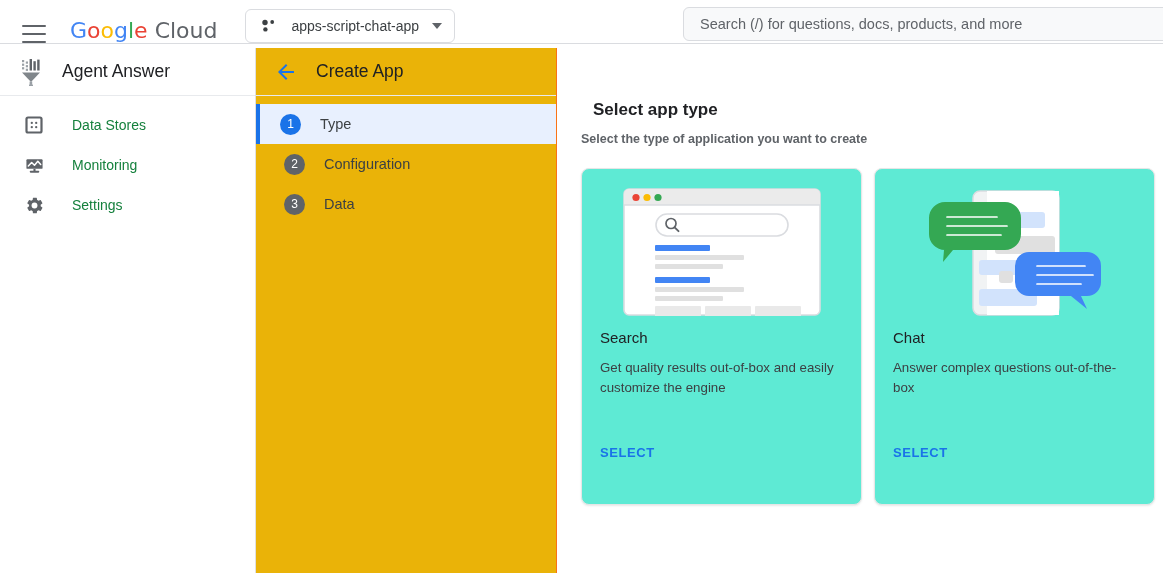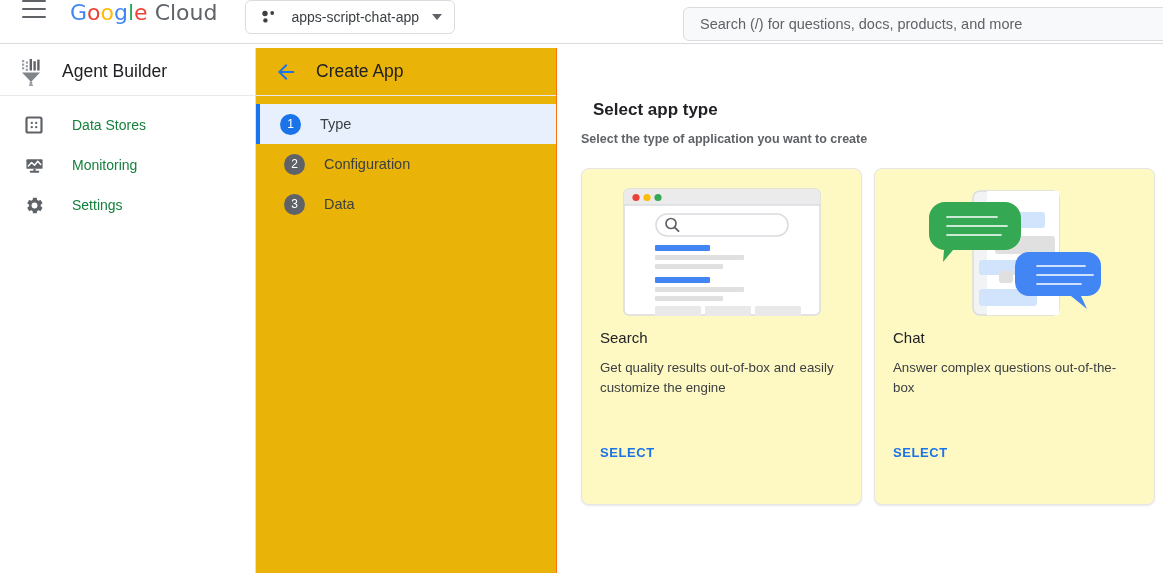--- a/index.html
+++ b/index.html
@@ -11,21 +11,21 @@
     font-family: "Liberation Sans", sans-serif;
     -webkit-font-smoothing: antialiased;
   }
 
   
   .topbar {
     position: absolute; top: 0; left: 0;
     width: 1163px; height: 44px;
     background: #ffffff;
     border-bottom: 1px solid #dadce0;
-    display: flex; align-items: flex-start;
+    display: flex; align-items: flex-end;
   }
   .hamburger {
     width: 24px; height: 18px;
     margin-left: 22px;
     display: flex; flex-direction: column; justify-content: space-between;
     cursor: pointer;
   }
   .hamburger span { display: block; height: 2px; background: #5f6368; border-radius: 1px; }
 
   .gcloud-logo {
@@ -194,21 +194,21 @@
 
   .cards {
     margin-top: 22px;
     display: flex;
     gap: 12px;
   }
   .card {
     width: 281px; height: 337px;
     border: 1px solid #e6e6e6;
     border-radius: 8px;
-    background: #fef9c3;
+    background: #5eead4;
     box-shadow: 0 1px 2px rgba(60,64,67,0.12);
     flex: 0 0 281px;
     position: relative;
     overflow: hidden;
   }
   .card-illus {
     height: 160px;
     display: flex; align-items: center; justify-content: center;
     padding-top: 6px;
   }
@@ -276,21 +276,21 @@
       </g>
       <g fill="#5f6368">
         <rect x="13.6" y="2" width="2.4" height="11.5"></rect>
         <rect x="17.4" y="4.2" width="2.4" height="9.3"></rect>
         <rect x="21.2" y="2.6" width="2.4" height="10.9"></rect>
       </g>
       <path d="M6 15.5 h18 l-9 9.5 z" fill="#80868b"></path>
       <rect x="13.6" y="24.5" width="2.6" height="3.4" fill="#9aa0a6"></rect>
       <path d="M13 27.6 h4 v1.4 h-4 z" fill="#9aa0a6"></path>
     </svg>
-    <div class="nav-title">Agent Builder</div>
+    <div class="nav-title">Agent Answer</div>
   </div>
 
   <div class="nav-list">
 
 
     <div class="nav-item">
       <span class="nav-icon">
         <svg width="18" height="18" viewBox="0 0 18 18">
           <rect x="1.5" y="1.5" width="15" height="15" rx="1.5" fill="none" stroke="#5f6368" stroke-width="2.2"></rect>
           <circle cx="6.8" cy="6.9" r="1.15" fill="#5f6368"></circle>

